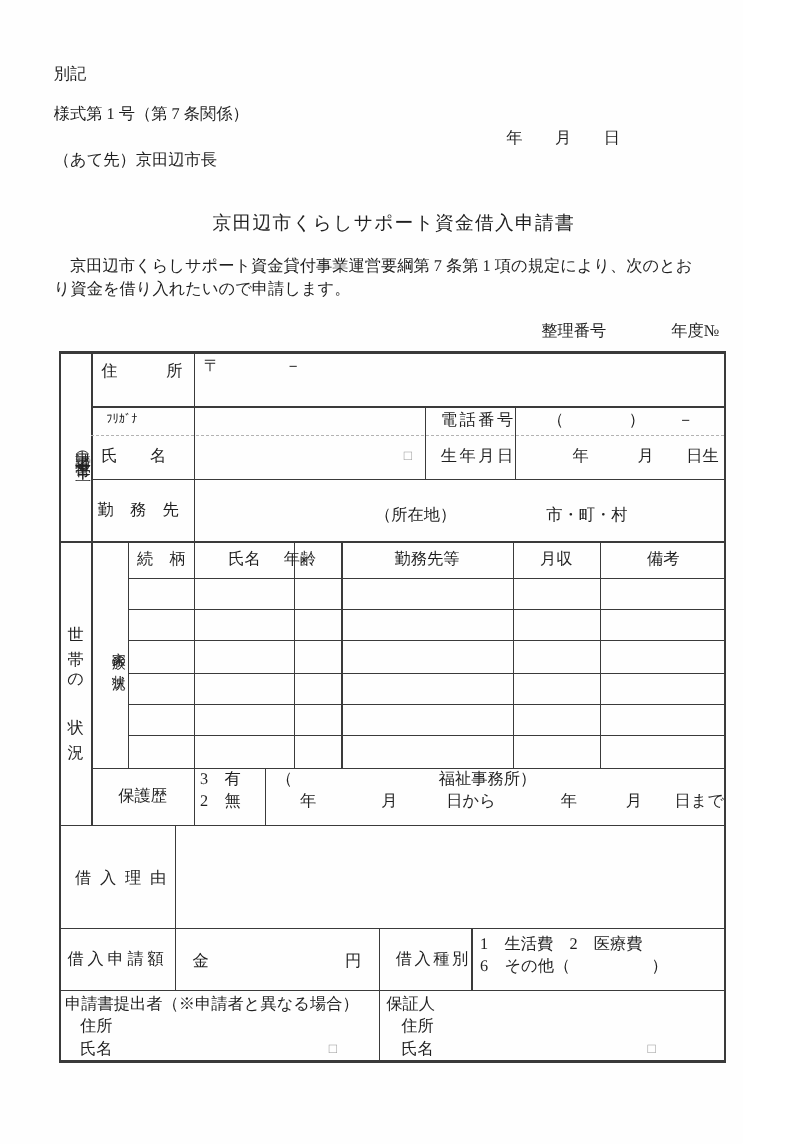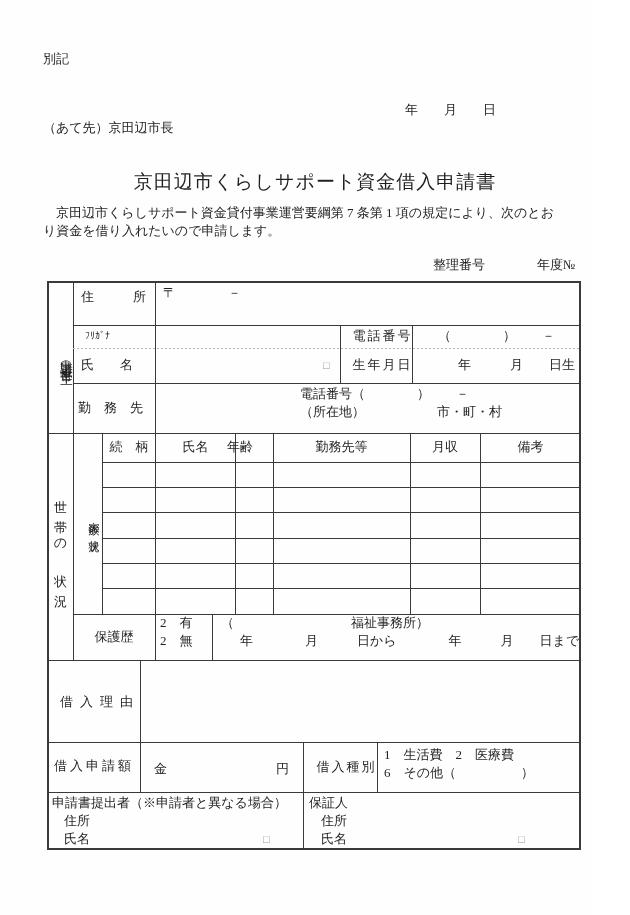--- a/index.html
+++ b/index.html
@@ -14,21 +14,21 @@
   .rgt { text-align:right; }
   .pre-lines { white-space:pre-line; }
   .vbox { position:absolute; display:flex; align-items:center; justify-content:center; }
   .vtxt { writing-mode:vertical-rl; white-space:pre; }
   .seal { position:absolute; color:#9a9a9a; font-size:11px; line-height:1; }
   .small { font-size:10px; }
   .grid  { position:absolute; left:0; top:0; }
   .grid line, .grid rect { stroke:#3a3a3a; fill:none; }
   .grid .dot { stroke:#b3b3b3; stroke-dasharray:2 2; }
   .ls1 { letter-spacing:1px; } .ls2 { letter-spacing:2px;padding-left:12px; }
-  .ls3 { letter-spacing:3px;font-family:Liberation Mono, monospace; } .ls7 { letter-spacing:7px;text-align:right; }
+  .ls3 { letter-spacing:3px; } .ls7 { letter-spacing:7px;text-align:right; }
   .flexrow { position:absolute; display:flex; justify-content:space-between; }
 </style>
 </head>
 <body>
 
 <div class="page">
 
   <svg class="grid" width="630" height="915" shape-rendering="crispEdges">
     <rect x="48" y="282" width="532" height="567" stroke-width="2"></rect>
 
@@ -56,60 +56,60 @@
     <line x1="102" y1="538.5" x2="580" y2="538.5"></line>
     <line x1="102" y1="563.5" x2="580" y2="563.5"></line>
     <line x1="102" y1="588.5" x2="580" y2="588.5"></line>
     <line x1="73" y1="614.5" x2="580" y2="614.5"></line>
     <line x1="48" y1="660.5" x2="580" y2="660.5"></line>
     <line x1="48" y1="742.5" x2="580" y2="742.5"></line>
     <line x1="48" y1="792.5" x2="580" y2="792.5"></line>
   </svg>
 
   <span class="abs" style="left:43px;top:52px">別記</span>
+  <span class="abs" style="left:43px;top:84px">様式第 1 号（第 7 条関係）</span>
   <span class="abs" style="left:405px;top:103px">年　　月　　日</span>
   <span class="abs" style="left:43px;top:121px">（あて先）京田辺市長</span>
-  <div class="abs ctr ls1" style="left:0;top:171px;width:630px;font-size:19px">京田辺市くらしサポート資金借入申請書</div>
+  <div class="abs ctr ls1" style="left:0;top:171px;width:630px;font-size:15px">京田辺市くらしサポート資金借入申請書</div>
   <div class="abs pre-lines" style="left:43px;top:204px;width:545px;line-height:18px">　京田辺市くらしサポート資金貸付事業運営要綱第 7 条第 1 項の規定により、次のとお
 り資金を借り入れたいので申請します。</div>
   <span class="abs" style="left:433px;top:258px">整理番号</span>
   <span class="abs" style="left:537px;top:258px">年度№</span>
 
   <div class="vbox" style="left:47px;top:283px;width:26px;height:150px">
     <span class="vtxt ls2" style="font-size:12.5px">申請者（世帯主）</span>
   </div>
   <span class="abs" style="left:81px;top:290px">住　　　所</span>
   <span class="abs" style="left:163px;top:286px">〒　　　　－</span>
   <span class="abs small" style="left:85px;top:330px">ﾌﾘｶﾞﾅ</span>
   <div class="abs ctr ls2" style="left:340px;top:329px;width:73px">電話番号</div>
   <div class="abs ctr" style="left:412px;top:329px;width:169px">（　　　　）　　－</div>
   <span class="abs" style="left:81px;top:358px">氏　　名</span>
   <span class="seal" style="left:323px;top:360px">□</span>
   <div class="abs ctr ls2" style="left:340px;top:358px;width:73px">生年月日</div>
   <div class="abs rgt" style="left:412px;top:358px;width:163px">年　　　月　　日生</div>
   <span class="abs" style="left:78px;top:401px">勤　務　先</span>
-  <span class="abs" style="left:300px;top:387px">電話番号（　　　　）　　－</span>
   <span class="abs" style="left:300px;top:405px">（所在地）</span>
   <span class="abs" style="left:437px;top:405px">市・町・村</span>
 
   <div class="vbox" style="left:47px;top:434px;width:26px;height:226px">
     <span class="vtxt" style="letter-spacing:20px">世帯の状況</span>
   </div>
   <div class="vbox" style="left:73px;top:434px;width:29px;height:180px">
     <span class="vtxt ls2" style="font-size:11px">家族の状況</span>
   </div>
   <div class="abs ctr" style="left:102px;top:440px;width:54px">続　柄</div>
   <div class="abs ctr" style="left:156px;top:440px;width:79px">氏名</div>
   <div class="abs ctr" style="left:221px;top:440px;width:38px">年齢</div>
   <div class="abs ctr" style="left:273px;top:440px;width:137px">勤務先等</div>
   <div class="abs ctr" style="left:410px;top:440px;width:70px">月収</div>
   <div class="abs ctr" style="left:480px;top:440px;width:101px">備考</div>
 
   <div class="abs ctr" style="left:73px;top:630px;width:82px">保護歴</div>
-  <span class="abs" style="left:160px;top:616px">2　有</span>
+  <span class="abs" style="left:160px;top:616px">3　有</span>
   <span class="abs" style="left:160px;top:634px">2　無</span>
   <span class="abs" style="left:221px;top:616px">（　　　　　　　　　福祉事務所）</span>
   <span class="abs" style="left:240px;top:634px">年　　　　月　　　日から　　　　年　　　月　　日まで</span>
 
   <div class="abs ctr ls7" style="left:48px;top:695px;width:92px">借入理由</div>
   <div class="abs ctr ls3" style="left:48px;top:760px;width:92px">借入申請額</div>
   <div class="flexrow" style="left:140px;top:760px;width:163px;padding:0 14px">
     <span>金</span>
     <span>円</span>
   </div>

